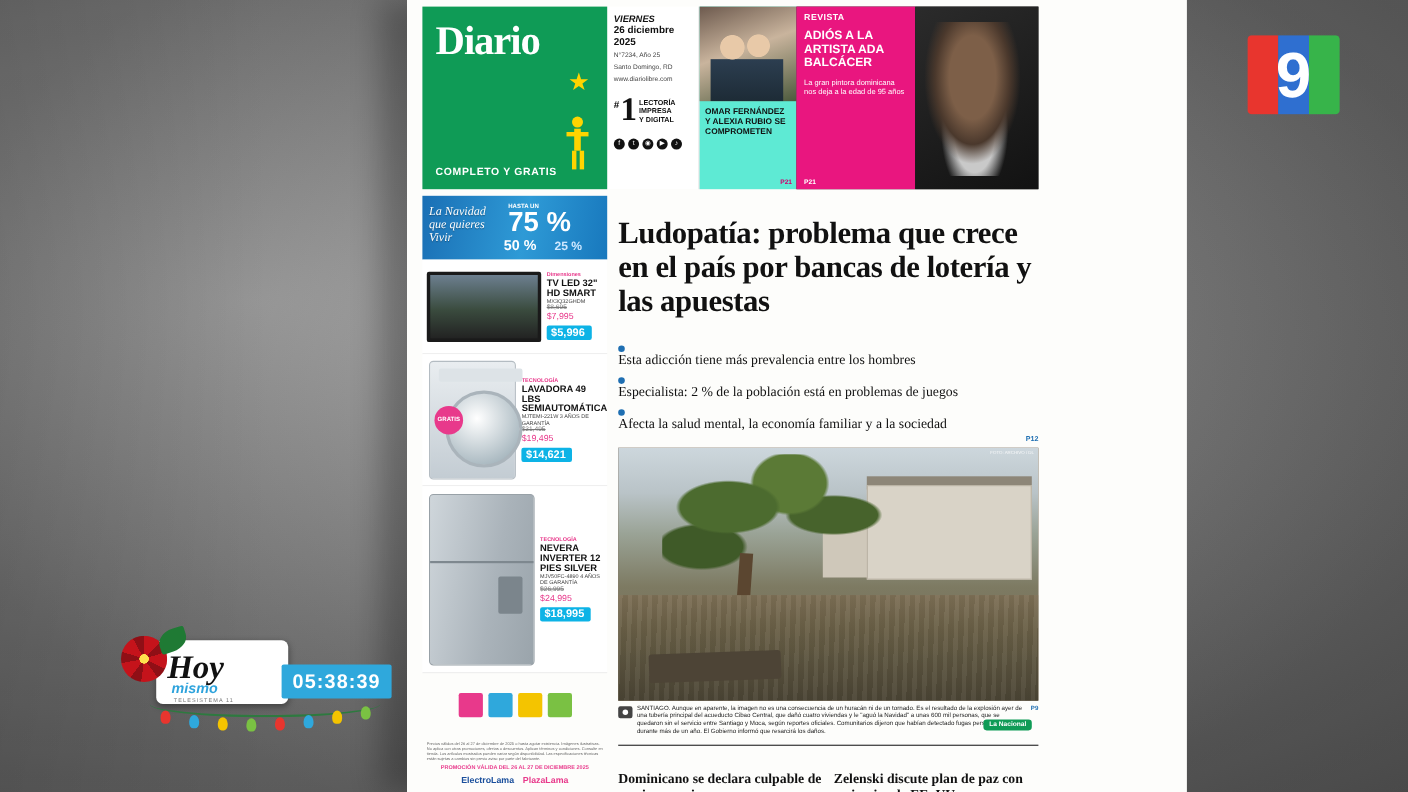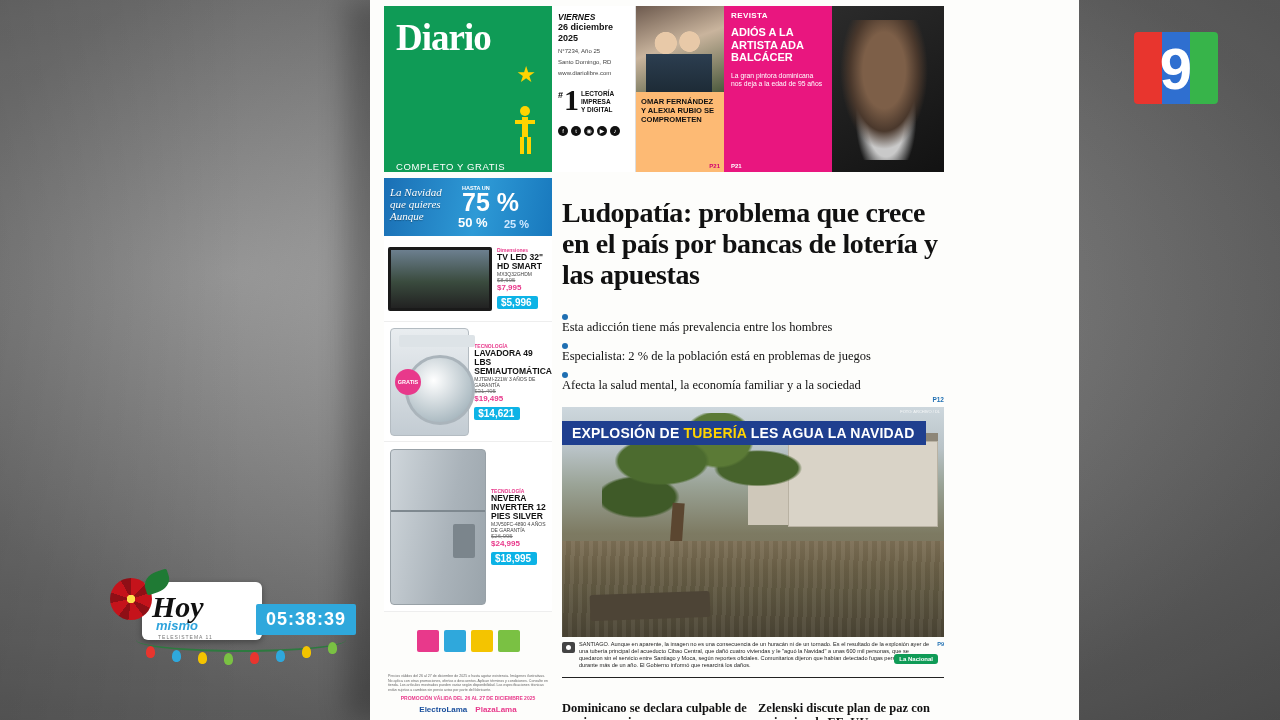--- a/index.html
+++ b/index.html
@@ -32,37 +32,37 @@
   .page-inner{ position:absolute; left:14px; top:6px; width:560px; height:714px; }
 
   
   .masthead-row{ display:flex; width:100%; height:166px; }
   .logo-box{
     width:168px; height:166px; background:#0f9b56; position:relative;
     color:#fff; padding:14px 10px 0 12px;
   }
   .logo-box .dl1{ font-family:"Liberation Serif", serif; font-weight:700; font-size:37px; line-height:35px; letter-spacing:-1px; }
   .logo-box .dl2{ font-family:"Liberation Serif", serif; font-weight:700; font-size:37px; line-height:36px; letter-spacing:-1px; }
-  .logo-box .tag{ position:absolute; left:12px; bottom:0; font-size:9.5px; font-weight:400; letter-spacing:.6px; }
+  .logo-box .tag{ position:absolute; left:12px; bottom:10px; font-size:9.5px; font-weight:700; letter-spacing:.6px; }
   .logo-star{ position:absolute; right:16px; top:56px; font-size:22px; color:#ffd400; }
   .logo-fig{ position:absolute; right:14px; bottom:16px; width:26px; height:52px; }
 
   .info-col{ width:84px; background:#fff; padding:6px 5px 0 6px; border-right:1px solid #ddd;}
   .info-col .day{ font-size:8.5px; font-weight:700; color:#111;font-style:italic; }
   .info-col .date{ font-size:9px; font-weight:700; color:#111; line-height:11px;}
   .info-col .small{ font-size:6px; color:#444; line-height:8px; margin-top:3px;}
   .num1{ display:flex; align-items:flex-start; margin-top:10px; }
   .num1 .hash{ font-size:9px; font-weight:700; margin-right:1px; margin-top:3px;}
   .num1 .big{ font-size:30px; font-weight:800; line-height:26px; color:#111; font-family:"Liberation Serif",serif;}
   .num1 .txt{ font-size:6.5px; font-weight:700; line-height:8px; margin-left:2px; margin-top:3px; color:#111;}
   .socials{ display:flex; gap:3px; margin-top:12px; }
   .socials i{ width:10px; height:10px; border-radius:50%; background:#111; color:#fff; font-style:normal;
               font-size:6px; line-height:10px; text-align:center; display:block;}
 
-  .promo-couple{ width:88px; background:#fdba74; position:relative; }
+  .promo-couple{ width:88px; background:#5eead4; position:relative; }
   .promo-couple .ph{ height:86px; background:linear-gradient(160deg,#6d5a4e,#c9b49d 45%,#4c5a3d); position:relative; overflow:hidden;}
   .promo-couple .ph:after{content:""; position:absolute; left:10px; top:16px; width:66px; height:70px;
      background:radial-gradient(circle at 30% 30%, #e8c9a8 0 16%, transparent 17%),
                 radial-gradient(circle at 66% 28%, #e8c9a8 0 15%, transparent 16%),
                 linear-gradient(180deg, transparent 45%, #2c3e50 46%, #1d2b36 100%);}
   .promo-couple .cap{ padding:5px 5px 0 5px; font-size:7.6px; font-weight:800; line-height:9px; color:#111;}
   .promo-couple .pg{ position:absolute; right:4px; bottom:3px; font-size:6px; font-weight:700; color:#d1006e;}
 
   .promo-revista{ flex:1; background:#111; position:relative; display:flex;justify-content:center; }
   .rv-left{ width:108px; background:#e9167f; padding:5px 6px 0 7px; color:#fff; position:relative;}
@@ -92,21 +92,21 @@
 
   .ad-item{ position:relative; background:#fff; border-bottom:1px solid #eee; }
   .ad-tv{ height:86px; display:flex; align-items:center; }
   .tv-pic{ width:104px; height:64px; margin-left:4px; background:#111; border:3px solid #1a1a1a; border-radius:2px;
     background-image:linear-gradient(180deg,#6c7f8f,#3a4b3e 55%,#222 100%); }
   .ad-txt{ flex:1; padding-left:5px; }
   .ad-txt .dim{ font-size:5px; color:#e8398b; font-weight:700;}
   .ad-txt .nm{ font-size:8.5px; font-weight:800; line-height:9px; color:#111;}
   .ad-txt .mdl{ font-size:5px; color:#444; }
   .ad-txt .old{ font-size:6px; color:#777; text-decoration:line-through;}
-  .ad-txt .mid{ font-size:8px; color:#e8398b; font-weight:700;}
+  .ad-txt .mid{ font-size:8px; color:#e8398b; font-weight:400;}
   .price-tag{ display:inline-block; background:#0db3e6; color:#fff; font-size:10px; font-weight:800;
      padding:1px 6px 1px 4px; border-radius:2px; margin-top:2px;}
 
   .ad-wash{ height:120px; display:flex; align-items:center; }
   .wash-pic{ width:92px; height:108px; margin-left:6px; background:linear-gradient(180deg,#e9edf0,#c3ccd3);
      border:1px solid #b4bcc2; border-radius:4px; position:relative;}
   .wash-pic:before{ content:""; position:absolute; left:14px; top:26px; width:64px; height:64px; border-radius:50%;
      background:radial-gradient(circle at 40% 35%, #ffffff, #8fa3ad); border:3px solid #aab4bb;}
   .wash-pic:after{ content:""; position:absolute; left:8px; top:6px; width:76px; height:12px; background:#dde3e7; border-radius:2px;}
   .badge-g{ position:absolute; left:4px; top:40px; width:26px; height:26px; background:#e8398b; color:#fff;
@@ -269,21 +269,21 @@
       </div>
     </div>
 
     <div class="body-row">
 
       <div class="left-col">
         <div class="ad-banner">
           <div class="navidad">
             <span>La Navidad</span><br>
             <span>que quieres</span><br>
-            <span>Aunque</span>
+            <span>Vivir</span>
           </div>
           <div class="hasta">HASTA UN</div>
           <div class="p75">75 %</div>
           <div class="p50">50 %</div>
           <div class="p25">25 %</div>
         </div>
 
         <div class="ad-item ad-tv">
           <div class="tv-pic"></div>
           <div class="ad-txt">
@@ -362,21 +362,20 @@
         <div class="photo">
           <div class="sky"></div>
           <div class="house2"></div>
           <div class="roof"></div>
           <div class="house"></div>
           <div class="tree"></div>
           <div class="trunk"></div>
           <div class="water"></div>
           <div class="debris"></div>
           <div class="photo-credit">FOTO: ARCHIVO / DL</div>
-          <div class="photo-band"><span>EXPLOSIÓN DE </span><em>TUBERÍA</em><span> LES AGUA LA NAVIDAD</span></div>
         </div>
 
         <div class="caption">
           <span class="cam"></span>
           <p>SANTIAGO. Aunque en aparente, la imagen no es una consecuencia de un huracán ni de un tornado. Es el resultado de la explosión ayer de una tubería principal del acueducto Cibao Central, que dañó cuatro viviendas y le "aguó la Navidad" a unas 600 mil personas, que se quedaron sin el servicio entre Santiago y Moca, según reportes oficiales. Comunitarios dijeron que habían detectado fugas persistentes durante más de un año. El Gobierno informó que resarcirá los daños.</p>
           <span class="pg" style="font-size:5.6px;margin-left:4px;">P9</span>
         </div>
 
         <div class="stories">
           <div class="story">

